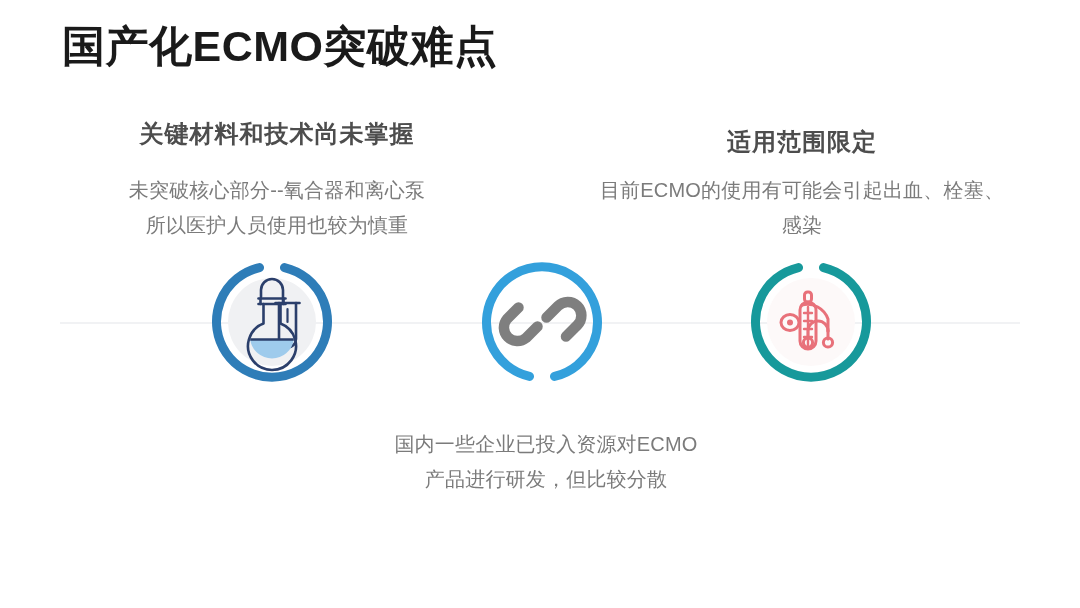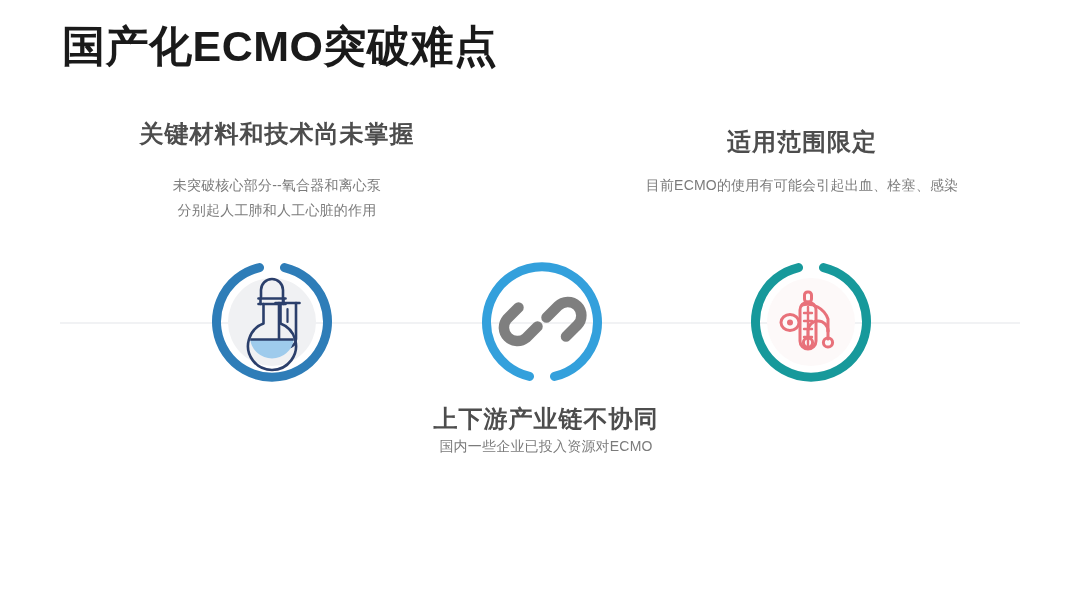--- a/index.html
+++ b/index.html
@@ -46,36 +46,36 @@
   }
   .block-heading {
     font-size: 24px;
     font-weight: 700;
     color: #4d4d4d;
     letter-spacing: 1px;
     line-height: 1.3;
     margin: 0;
   }
   .block-body {
-    font-size: 14px;
+    font-size: 20px;
     font-weight: 400;
     color: #7b7b7b;
     line-height: 1.75;
     margin: 0;
     letter-spacing: 0.2px;
   }
 
   .block-left  { left: 92px;  top: 118px; width: 370px; }
   .block-left .block-body { margin-top: 24px; }
 
   .block-right { left: 592px; top: 126px; width: 420px; }
   .block-right .block-body { margin-top: 16px; }
 
   .block-center { left: 360px; top: 403px; width: 372px; }
-  .block-center .block-body { }
+  .block-center .block-body { margin-top: 24px; }
 
   
   .icon-badge {
     position: absolute;
     width: 126px;
     height: 126px;
   }
   .icon-badge svg { display: block; width: 126px; height: 126px; }
 
   #badge-flask      { left: 209px; top: 259px; }
@@ -86,36 +86,36 @@
 <body>
 
 <div class="slide-title">国产化ECMO突破难点</div>
 
 <div class="connector-line"></div>
 
 <div class="block block-left">
   <p class="block-heading">关键材料和技术尚未掌握</p>
   <p class="block-body">
     <span>未突破核心部分--氧合器和离心泵</span><br>
-    <span>分别起人工肺和人工心脏的作用</span>
+    <span>所以医护人员使用也较为慎重</span>
   </p>
 </div>
 
 <div class="block block-right">
   <p class="block-heading">适用范围限定</p>
   <p class="block-body">
     <span>目前ECMO的使用有可能会引起出血、栓塞、感染</span><br>
     <br>
   </p>
 </div>
 
 <div class="block block-center">
-  <p class="block-heading">上下游产业链不协同</p>
   <p class="block-body">
     <span>国内一些企业已投入资源对ECMO</span><br>
+    <span>产品进行研发，但比较分散</span>
   </p>
 </div>
 
 <div class="icon-badge" id="badge-flask">
   <svg viewBox="0 0 126 126" xmlns="http://www.w3.org/2000/svg">
 
     <circle cx="63" cy="63" r="44" fill="#f0f1f3"></circle>
 
     <path d="M 50.5 8.6 A 55.5 55.5 0 1 0 75.5 8.6" fill="none" stroke="#2E7DB8" stroke-width="9" stroke-linecap="round"></path>
     <g fill="none" stroke="#2B3F6B" stroke-width="2.6" stroke-linecap="round" stroke-linejoin="round">

